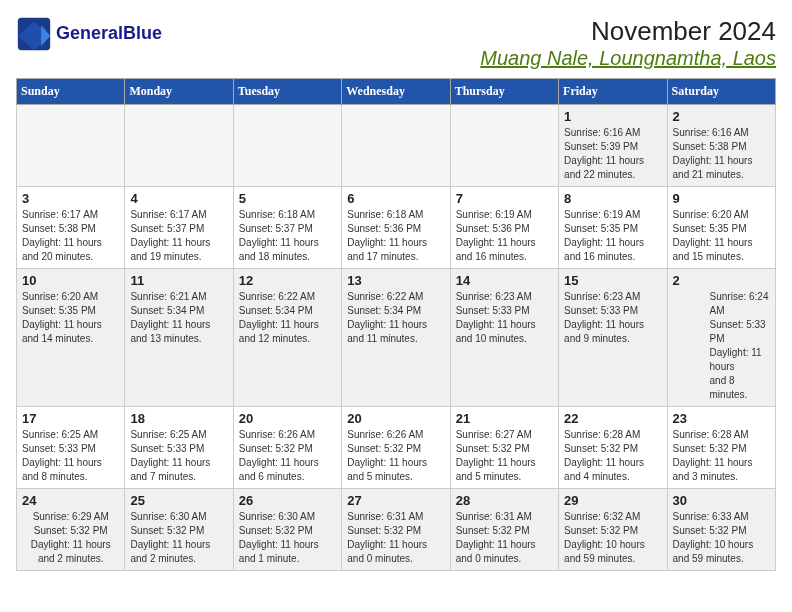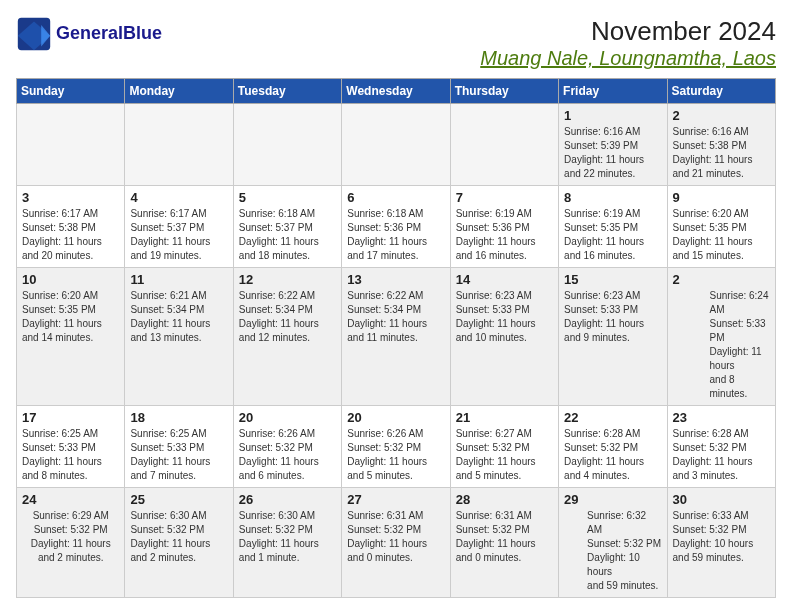--- a/index.html
+++ b/index.html
@@ -53,20 +53,21 @@
       table-layout: fixed;
     }
     th {
       background-color: #2255aa;
       color: #fff;
       font-size: 12px;
       font-weight: bold;
       padding: 5px 4px;
       text-align: left;
       border: 1px solid #aaa;
+      font-family: Liberation Serif, serif;
     }
     td {
       border: 1px solid #ccc;
       vertical-align: top;
       padding: 4px 5px;
       font-size: 10.5px;
       color: #333;
       height: 78px;
       background: #fff;
     }
@@ -328,21 +329,21 @@
         </td>
         <td class="shaded">
           <span class="day-num">28</span>
           <div class="day-info" style="white-space: pre-line;">Sunrise: 6:31 AM
 Sunset: 5:32 PM
 Daylight: 11 hours
 and 0 minutes.</div>
         </td>
         <td class="shaded">
           <span class="day-num">29</span>
-          <div class="day-info" style="white-space: pre-line; margin-left: 23px;">Sunrise: 6:32 AM
+          <div class="day-info" style="white-space: pre-line;">Sunrise: 6:32 AM
 Sunset: 5:32 PM
 Daylight: 10 hours
 and 59 minutes.</div>
         </td>
         <td class="shaded">
           <span class="day-num">30</span>
           <div class="day-info" style="white-space: pre-line;">Sunrise: 6:33 AM
 Sunset: 5:32 PM
 Daylight: 10 hours
 and 59 minutes.</div>

